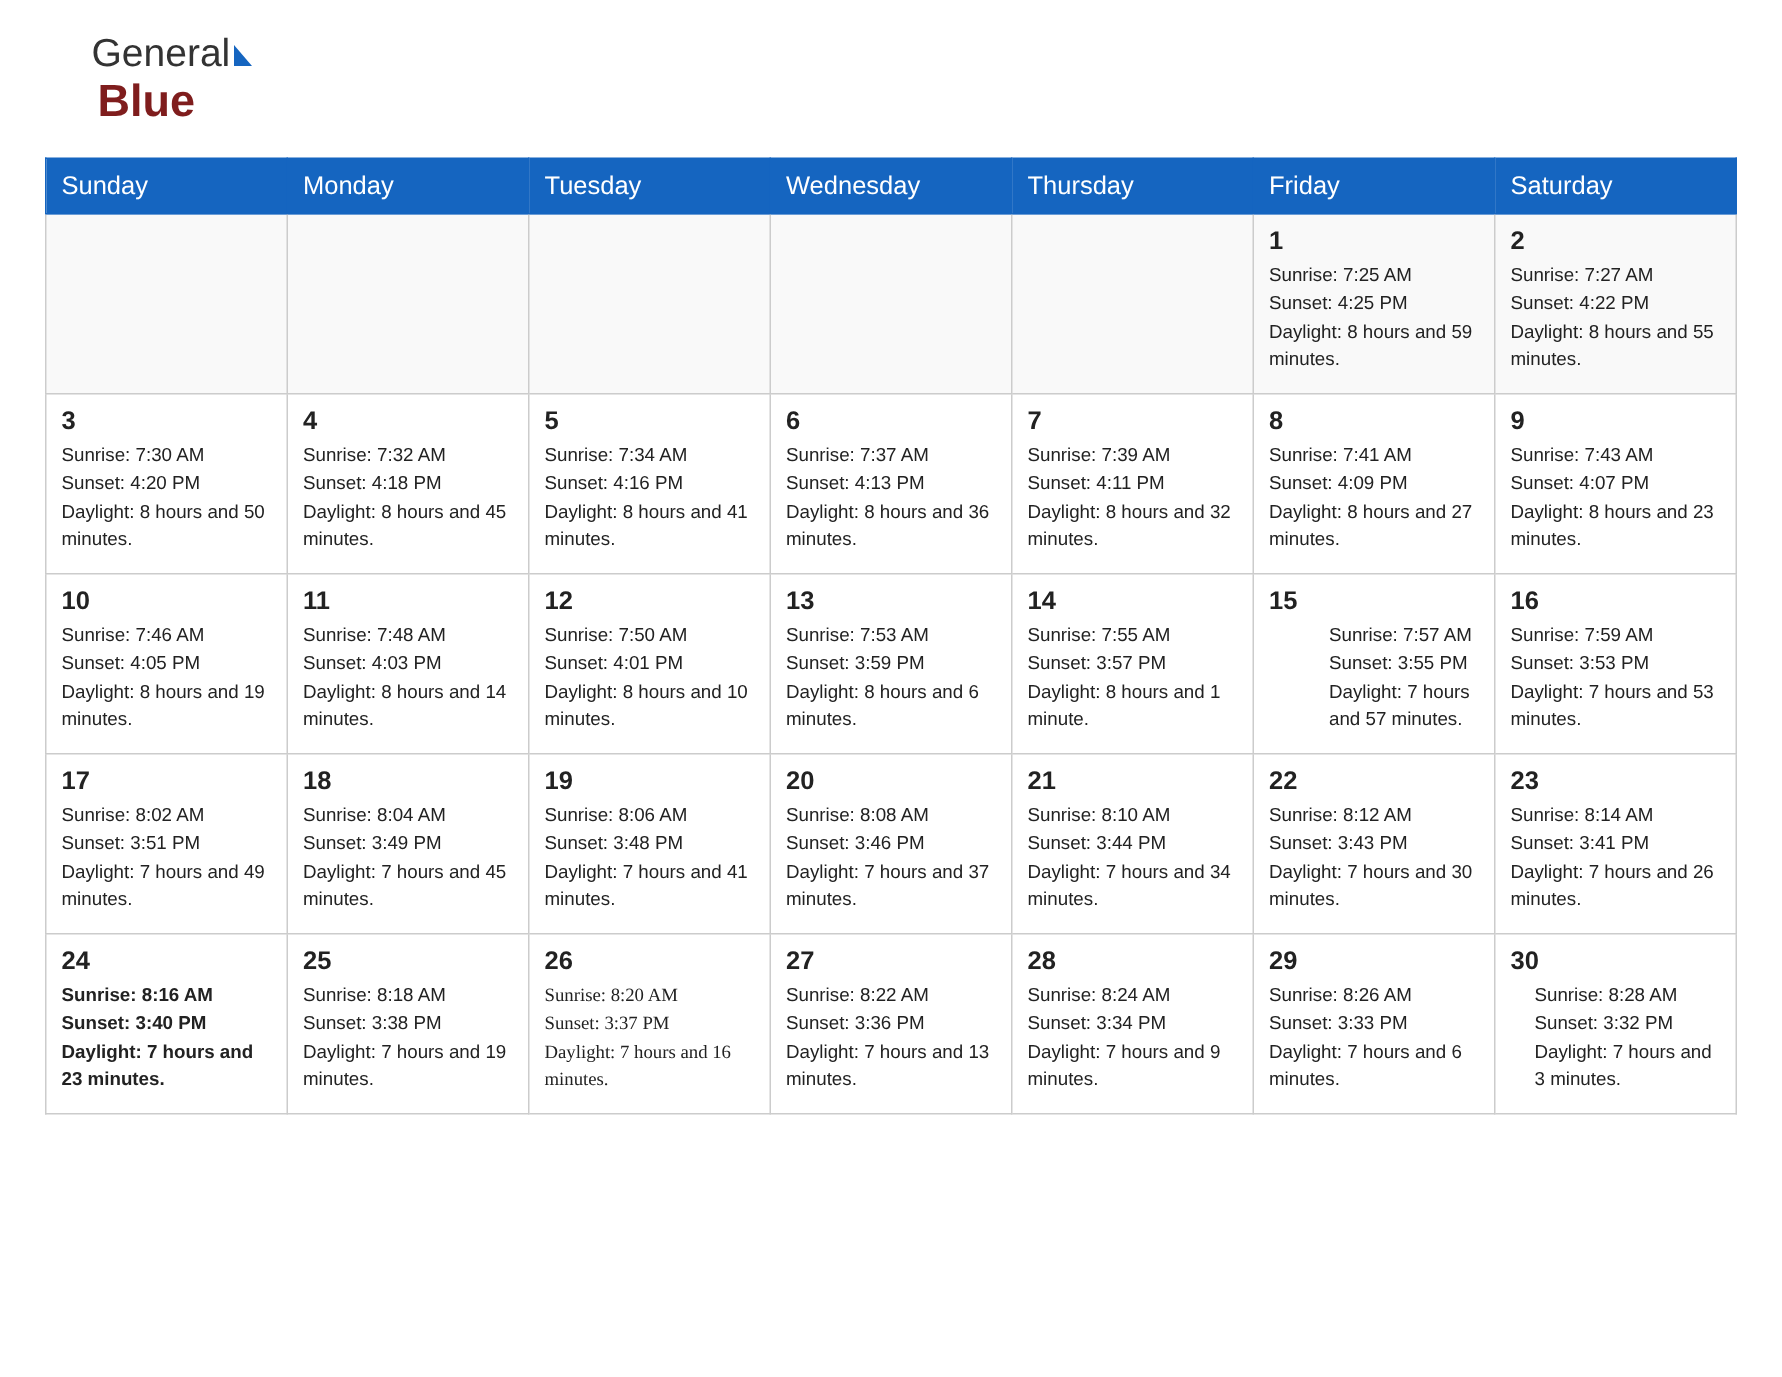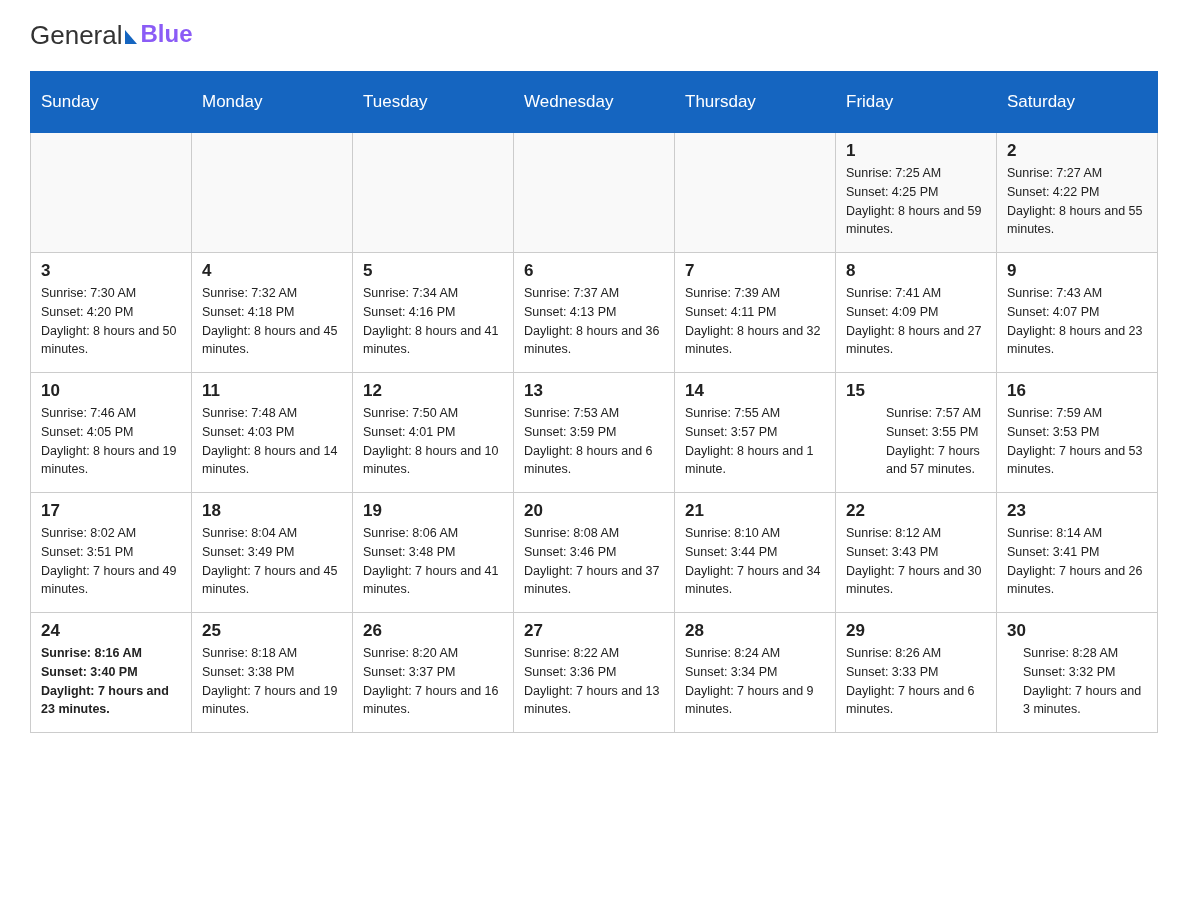--- a/index.html
+++ b/index.html
@@ -25,27 +25,29 @@
       width: 0;
       height: 0;
       border-left: 12px solid #1565c0;
       border-top: 14px solid transparent;
       border-bottom: 0px solid transparent;
       display: inline-block;
       margin-left: 2px;
       margin-bottom: -2px;
     }
     .logo-line2 {
-      color: #8b5cf6;
-      font-size: 24px;
+      color: #7f1d1d;
+      font-size: 30px;
       font-weight: bold;
       margin-left: 2px;
     }
     .logo-wrapper {
       display: flex;
+      flex-direction: column;
+      margin-left: 31px;
     }
     .logo-row1 {
       display: flex;
       align-items: center;
     }
     .title-area {
       text-align: right;
     }
     .month-title {
       font-size: 52px;
@@ -58,21 +60,21 @@
     }
     table {
       width: 100%;
       border-collapse: collapse;
     }
     th {
       background-color: #1565c0;
       color: #fff;
       font-size: 17px;
       font-weight: normal;
-      padding: 20px 10px;
+      padding: 8px 10px;
       text-align: left;
       border: 1px solid #1565c0;
     }
     td {
       vertical-align: top;
       padding: 8px 10px;
       border: 1px solid #ccc;
       width: 14.28%;
       font-size: 12.5px;
       color: #222;
@@ -287,21 +289,21 @@
 Daylight: 7 hours and 23 minutes.</div>
         </td>
         <td>
           <span class="day-number">25</span>
           <div class="day-info" style="white-space: pre-line;">Sunrise: 8:18 AM
 Sunset: 3:38 PM
 Daylight: 7 hours and 19 minutes.</div>
         </td>
         <td>
           <span class="day-number">26</span>
-          <div class="day-info" style="white-space: pre-line;">Sunrise: 8:20 AM
+          <div class="day-info" style="white-space: pre-line; font-family: Liberation Serif, serif;">Sunrise: 8:20 AM
 Sunset: 3:37 PM
 Daylight: 7 hours and 16 minutes.</div>
         </td>
         <td>
           <span class="day-number">27</span>
           <div class="day-info" style="white-space: pre-line;">Sunrise: 8:22 AM
 Sunset: 3:36 PM
 Daylight: 7 hours and 13 minutes.</div>
         </td>
         <td>

